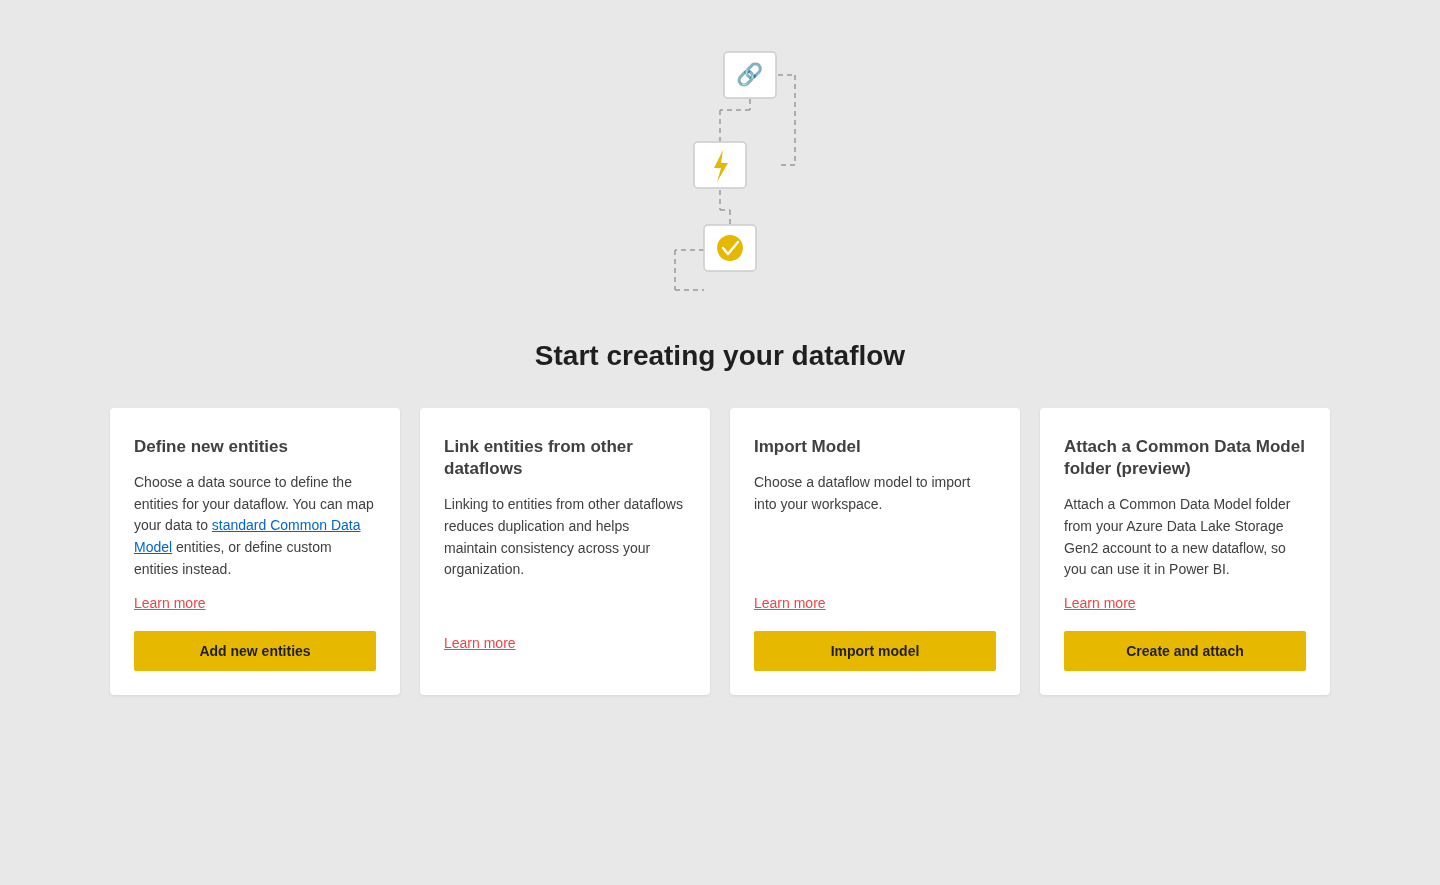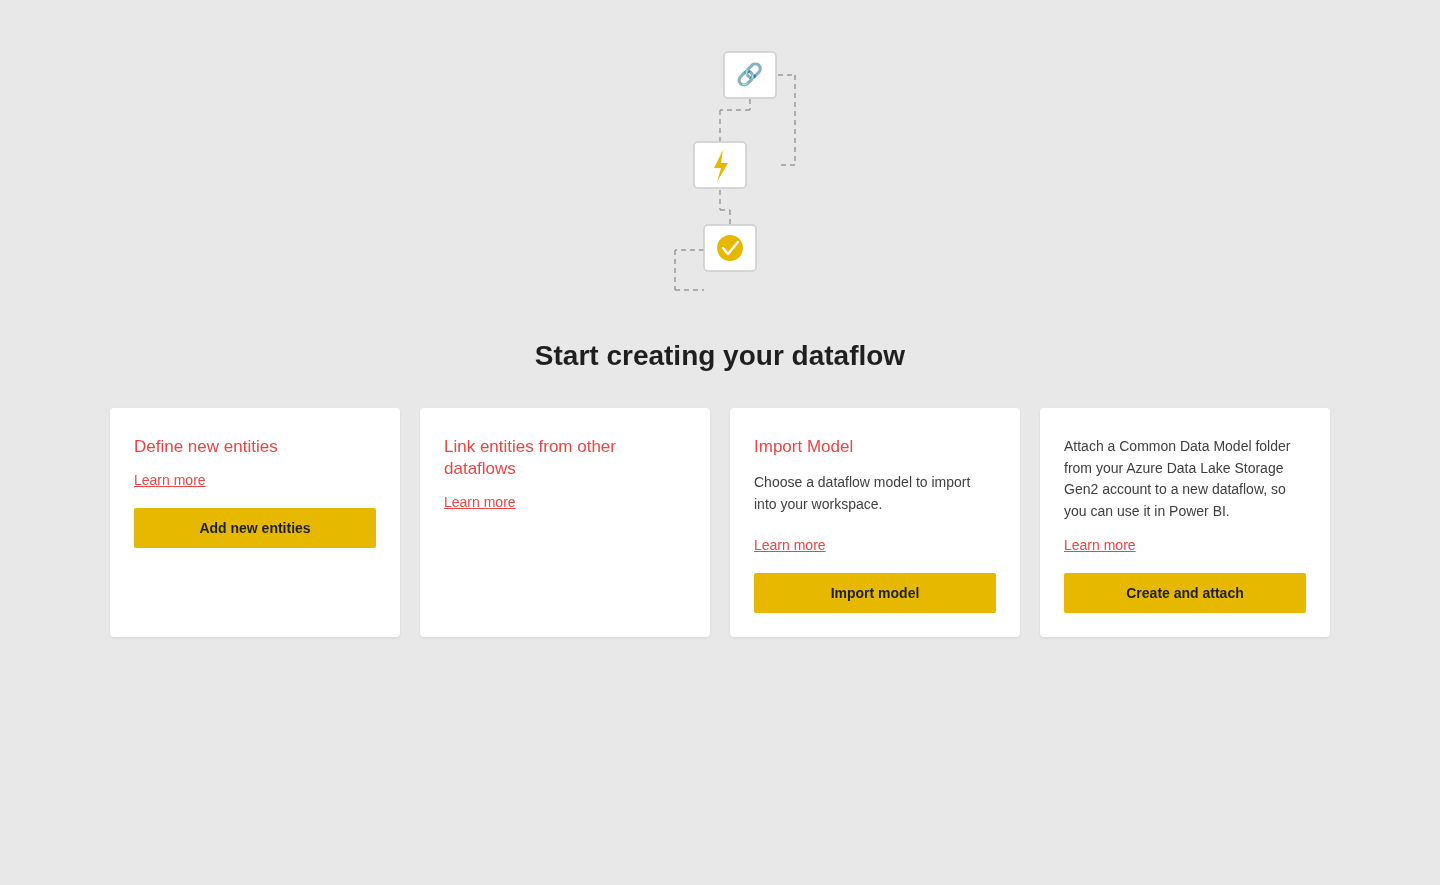--- a/index.html
+++ b/index.html
@@ -55,22 +55,22 @@
       padding: 28px 24px 24px;
       flex: 1;
       max-width: 290px;
       display: flex;
       flex-direction: column;
       box-shadow: 0 1px 3px rgba(0,0,0,0.08);
     }
 
     .card-title {
       font-size: 17px;
-      font-weight: 400;
-      color: #ef4444;
+      font-weight: 700;
+      color: #404040;
       margin-bottom: 14px;
       line-height: 1.3;
     }
 
     .card-body {
       font-size: 14px;
       color: #404040;
       line-height: 1.55;
       flex: 1;
       margin-bottom: 14px;
@@ -148,36 +148,41 @@
       <polyline points="103,228 108,234 118,222" stroke="white" stroke-width="2.5" fill="none" stroke-linecap="round" stroke-linejoin="round"></polyline>
     </svg>
   </div>
 
   <h1 class="main-title">Start creating your dataflow</h1>
 
   <div class="cards-row">
 
     <div class="card">
       <div class="card-title">Define new entities</div>
+      <div class="card-body">
+        Choose a data source to define the entities for your dataflow. You can map your data to <a>standard Common Data Model</a> entities, or define custom entities instead.
+      </div>
       <a class="card-learn-more">Learn more</a>
       <button class="card-button">Add new entities</button>
     </div>
 
     <div class="card">
       <div class="card-title">Link entities from other dataflows</div>
+      <div class="card-body">Linking to entities from other dataflows reduces duplication and helps maintain consistency across your organization.</div>
       <a class="card-learn-more">Learn more</a>
     </div>
 
     <div class="card">
       <div class="card-title">Import Model</div>
       <div class="card-body">Choose a dataflow model to import into your workspace.</div>
       <a class="card-learn-more">Learn more</a>
       <button class="card-button">Import model</button>
     </div>
 
     <div class="card">
+      <div class="card-title">Attach a Common Data Model folder (preview)</div>
       <div class="card-body">Attach a Common Data Model folder from your Azure Data Lake Storage Gen2 account to a new dataflow, so you can use it in Power BI.</div>
       <a class="card-learn-more">Learn more</a>
       <button class="card-button">Create and attach</button>
     </div>
 
   </div>
 </div>
 
 </body></html>

